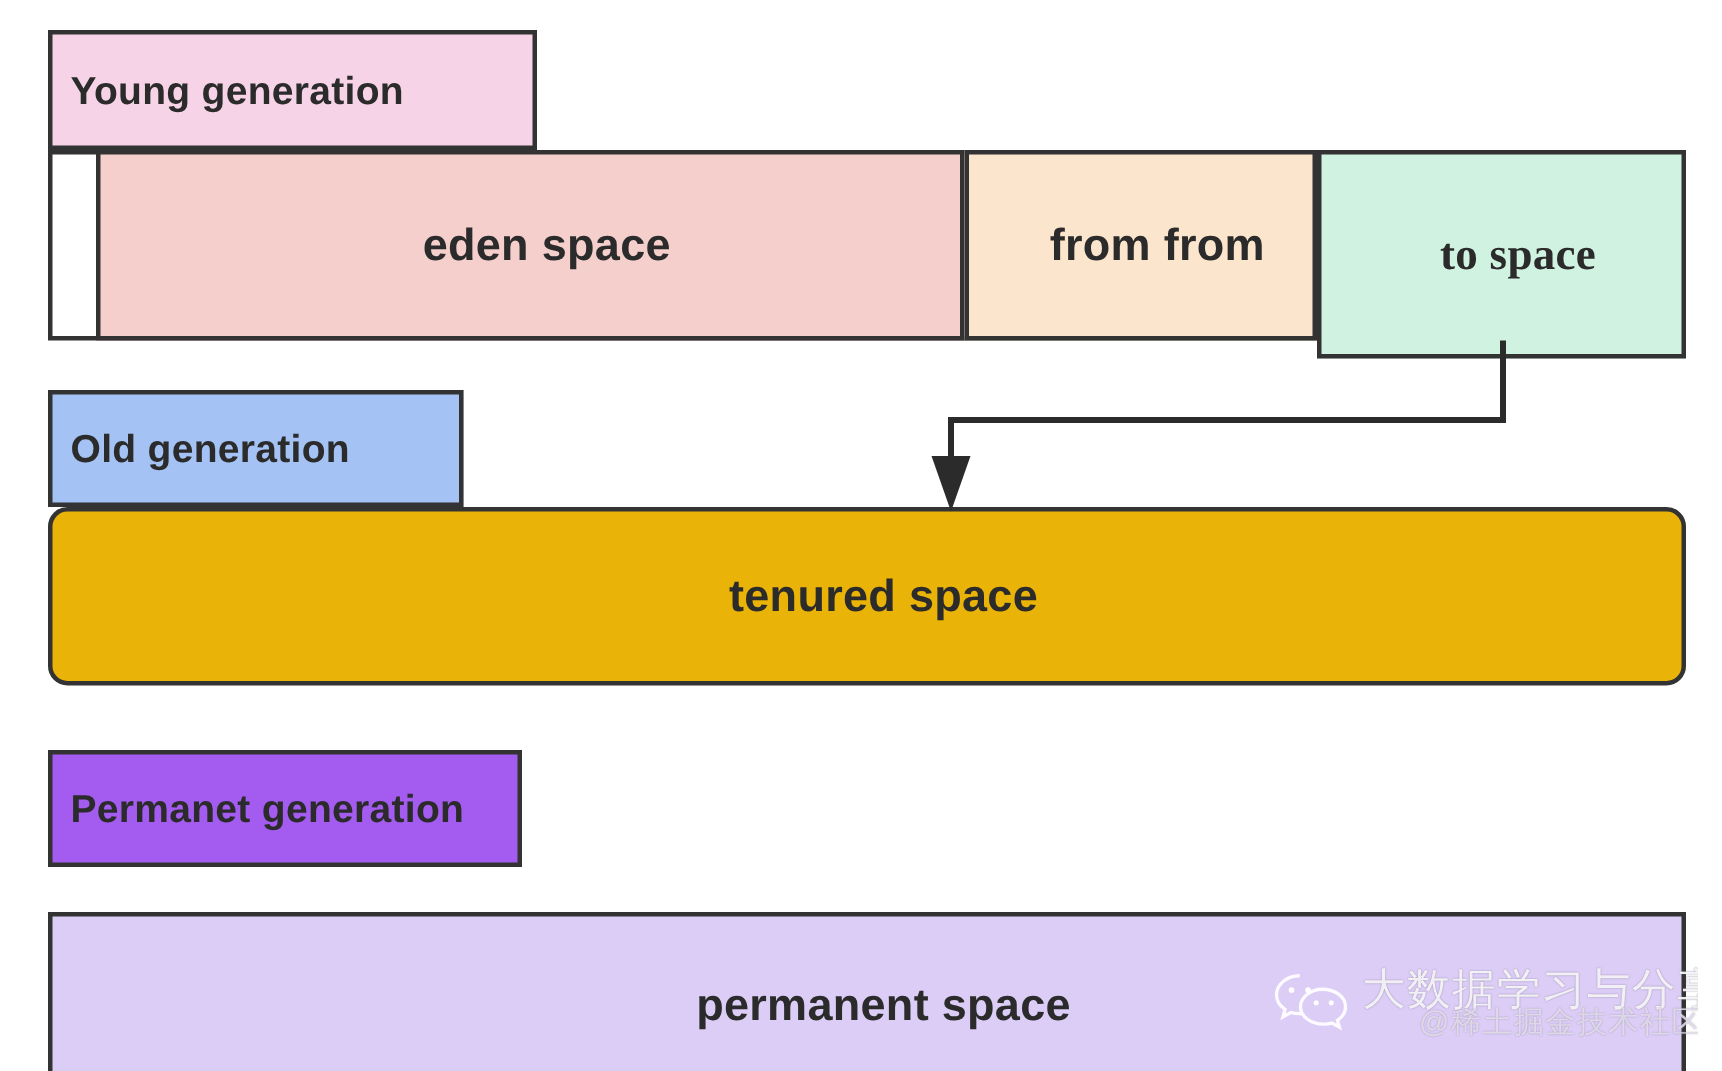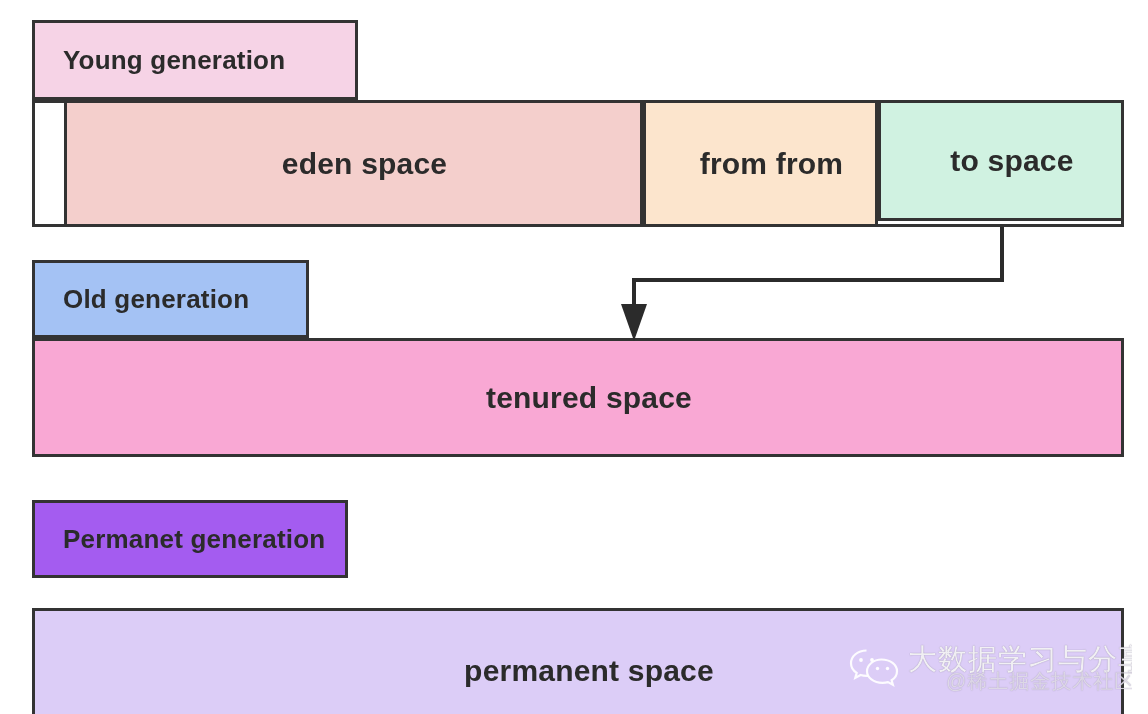--- a/index.html
+++ b/index.html
@@ -26,41 +26,41 @@
     justify-content: center;
     color: #2b2b2b;
     line-height: 1;
     white-space: nowrap;
   }
   .tag {
     font-size: 26px;
     font-weight: 600;
     letter-spacing: 0.2px;
     justify-content: flex-start;
-    padding-left: 28px;
+    padding-left: 12px;
     z-index: 4;
   }
   .space {
     font-size: 30px;
     font-weight: 600;
     letter-spacing: 0.2px;
     z-index: 2;
     padding-left: 22px;
   }
 
   
   #young-tag      { left: 32px;  top: 20px;  width: 326px; height: 80px;  background: #f6d3e6; }
   #young-row      { left: 32px;  top: 100px; width: 1092px; height: 127px; background: #ffffff; z-index: 1; }
   #eden-space     { left: 64px;  top: 100px; width: 579px; height: 127px; background: #f4cfcc; }
   #from-space     { left: 643px; top: 100px; width: 235px; height: 127px; background: #fce5cd; }
-  #to-space       { left: 878px; top: 100px; width: 246px; height: 121px; background: #d0f2e1; }
+  #to-space       { left: 878px; top: 100px; width: 246px; height: 139px; background: #d0f2e1; font-family: Liberation Serif, serif; }
 
   
   #old-tag        { left: 32px;  top: 260px; width: 277px; height: 78px;  background: #a4c2f4; }
-  #tenured-space  { left: 32px;  top: 338px; width: 1092px; height: 119px; background: #f9a8d4; }
+  #tenured-space  { left: 32px;  top: 338px; width: 1092px; height: 119px; background: #eab308; border-radius: 13px; }
 
   
   #perm-tag       { left: 32px;  top: 500px; width: 316px; height: 78px;  background: #a45cf0; }
   #permanent-space{ left: 32px;  top: 608px; width: 1092px; height: 126px; background: #dccdf7; }
 
   
   #connector {
     position: absolute;
     left: 0;
     top: 0;

